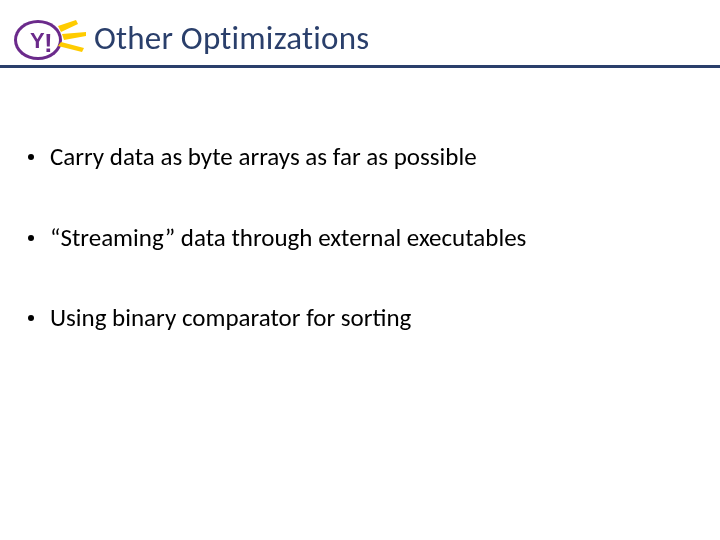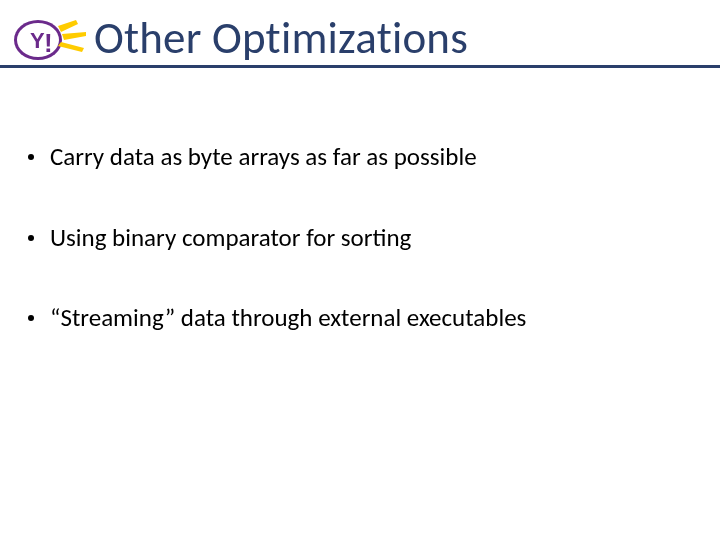--- a/index.html
+++ b/index.html
@@ -27,21 +27,21 @@
       height: 48px;
       flex-shrink: 0;
       margin-right: 6px;
       position: relative;
     }
     .logo svg {
       width: 100%;
       height: 100%;
     }
     .title {
-      font-size: 45px;
+      font-size: 33px;
       color: #2a3f6b;
       font-weight: 400;
       letter-spacing: 0.2px;
     }
     .content {
       padding: 48px 28px 0 28px;
     }
     .bullet-item {
       display: flex;
       align-items: flex-start;
@@ -81,19 +81,19 @@
   <div class="title">Other Optimizations</div>
 </div>
 
 <div class="content">
   <div class="bullet-item">
     <div class="bullet-dot"></div>
     <div class="bullet-text">Carry data as byte arrays as far as possible</div>
   </div>
   <div class="bullet-item">
     <div class="bullet-dot"></div>
-    <div class="bullet-text">Using binary comparator for sorting</div>
+    <div class="bullet-text">“Streaming” data through external executables</div>
   </div>
   <div class="bullet-item">
     <div class="bullet-dot"></div>
-    <div class="bullet-text">“Streaming” data through external executables</div>
+    <div class="bullet-text">Using binary comparator for sorting</div>
   </div>
 </div>
 
 </body></html>

